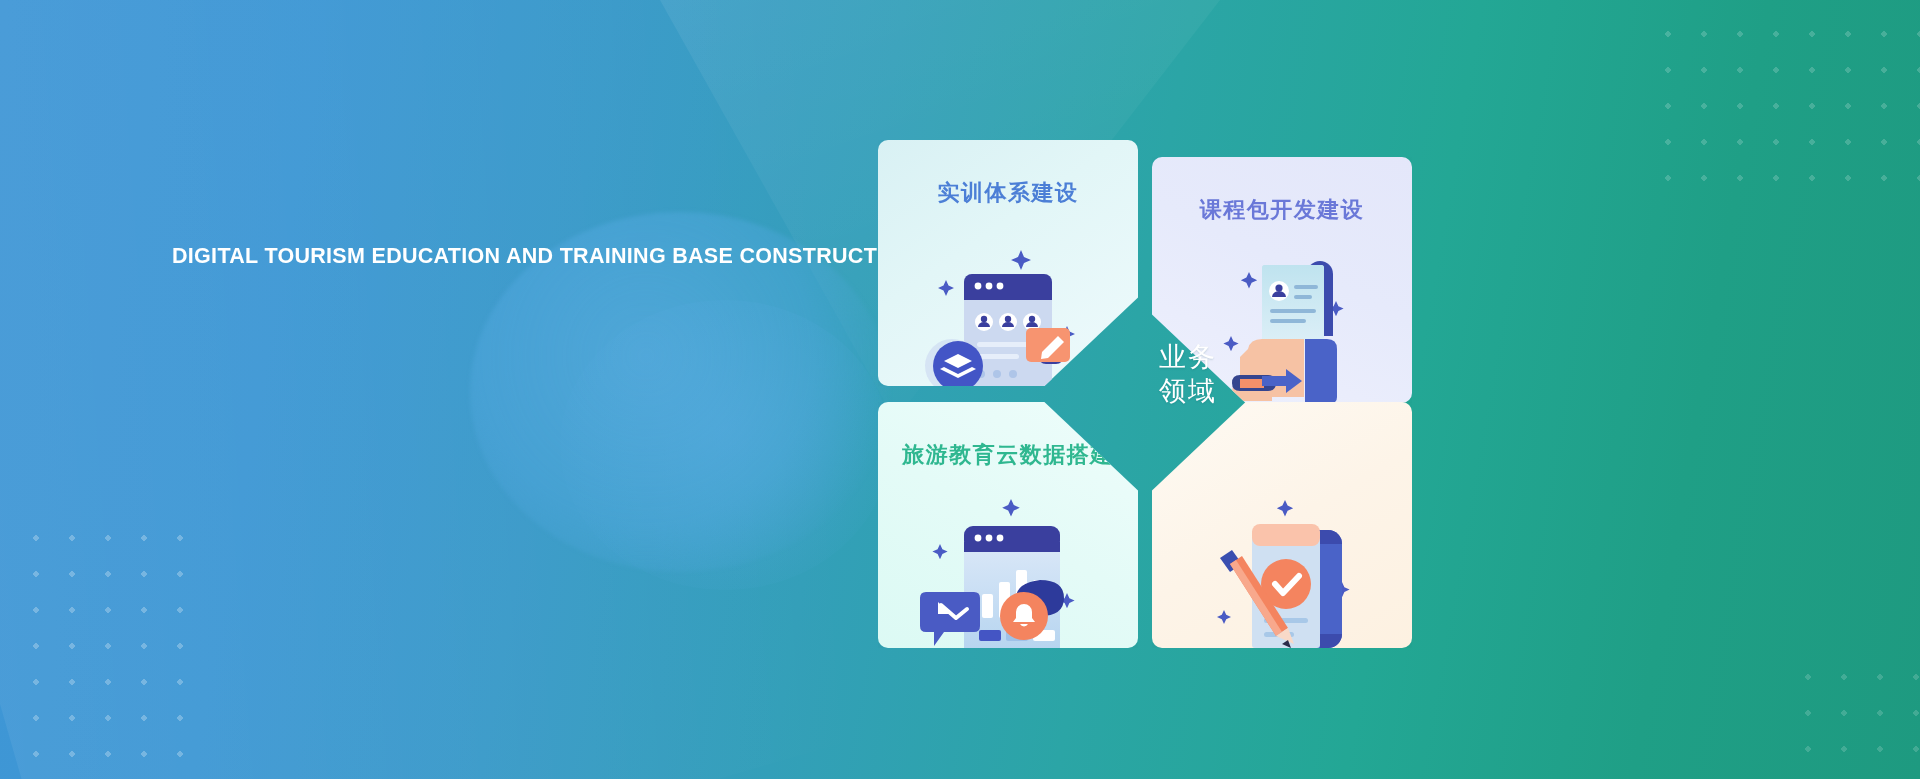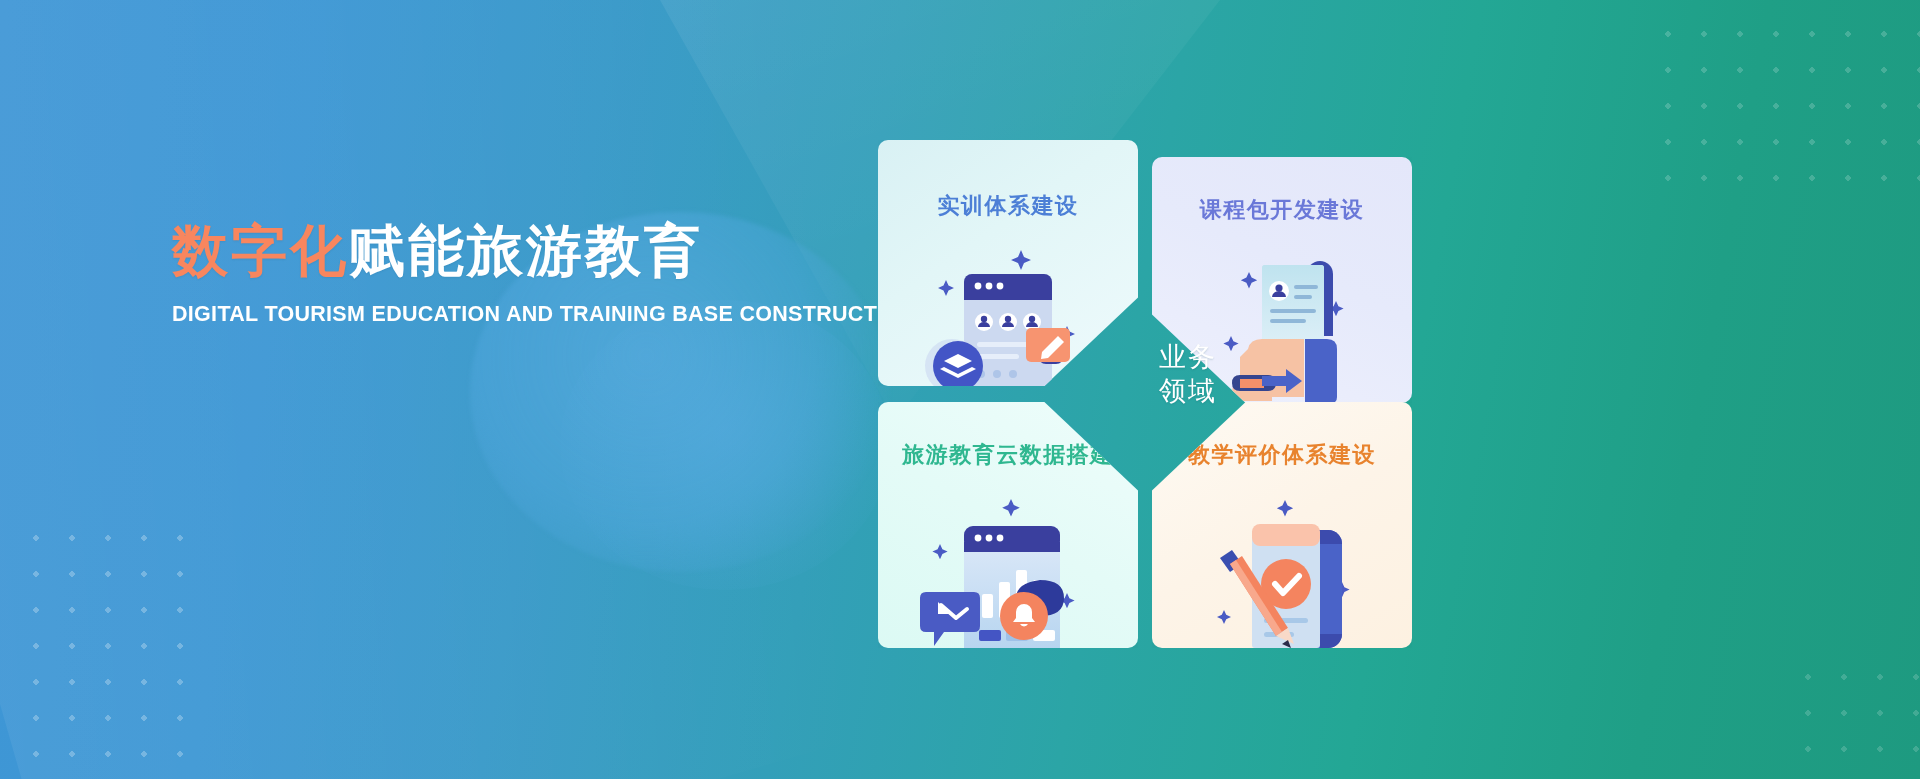--- a/index.html
+++ b/index.html
@@ -136,21 +136,21 @@
              clip-path:polygon(36% 0, 100% 0, 100% 100%, 0 100%, 0 36%); }
 
   .card-title {
     position:absolute;
     left:0; right:0; top:38px;
     text-align:center;
     font-size:22px;
     font-weight:700;
     letter-spacing:1.5px;
   }
-  .c1 .card-title { color:#4c7fd6;margin-top:13px; }
+  .c1 .card-title { color:#4c7fd6; }
   .c2 .card-title { color:#6a78d8; }
   .c3 .card-title { color:#2fb790; }
   .c4 .card-title { color:#e8832e; }
 
   .card-art { position:absolute; left:0; right:0; bottom:0; height:160px; }
 
   
   .centre-badge {
     position:absolute;
     left:1118px; top:330px;
@@ -175,23 +175,20 @@
   <div class="sheen"></div>
   <div class="sheen2"></div>
   <div class="blob"></div>
   <div class="blob2"></div>
 
   <div class="dots dots-left"></div>
   <div class="dots dots-topright"></div>
   <div class="dots dots-botright"></div>
 
   <div class="headline-block">
-    <div class="headline">
-      <span class="accent">数字化</span><span>赋能旅游教育</span>
-    </div>
     <div class="subhead">DIGITAL TOURISM EDUCATION AND TRAINING BASE CONSTRUCTION</div>
   </div>
 
   <div class="grid">
 
     <div class="card c1">
       <div class="card-title">实训体系建设</div>
       <svg class="card-art" viewBox="0 0 260 160">
         <path d="M143 24 l3 7 7 3 -7 3 -3 7 -3 -7 -7 -3 7 -3z" fill="#4a5bc4"></path>
         <path d="M68 54 l2.5 5.5 5.5 2.5 -5.5 2.5 -2.5 5.5 -2.5 -5.5 -5.5 -2.5 5.5 -2.5z" fill="#4a5bc4"></path>
@@ -288,21 +285,20 @@
         <path d="M63 117 l15 13 11 -9" fill="none" stroke="#ffffff" stroke-width="4" stroke-linecap="round" stroke-linejoin="round"></path>
         <path d="M60 114 l0 12 12 0z" fill="#ffffff" transform="rotate(0)"></path>
         <path d="M162 92 q24 0 24 18 t-24 18 h-6 l-10 10 0 -10 q-8 -3 -8 -18 t24 -18z" fill="#2d3a9b"></path>
         <circle cx="146" cy="128" r="24" fill="#f4845f"></circle>
         <path d="M146 116 a8 8 0 0 1 8 8 v6 l3 4 h-22 l3 -4 v-6 a8 8 0 0 1 8 -8z" fill="#ffffff"></path>
         <path d="M142 136 a4.5 4.5 0 0 0 8 0z" fill="#ffffff"></path>
       </svg>
     </div>
 
     <div class="card c4">
-      <div class="card-title">教学评价体系建设</div>
       <svg class="card-art" viewBox="0 0 260 160">
         <path d="M133 12 l2.6 5.6 5.6 2.6 -5.6 2.6 -2.6 5.6 -2.6 -5.6 -5.6 -2.6 5.6 -2.6z" fill="#4a5bc4"></path>
         <path d="M190 94 l2.4 5.2 5.2 2.4 -5.2 2.4 -2.4 5.2 -2.4 -5.2 -5.2 -2.4 5.2 -2.4z" fill="#4a5bc4"></path>
         <path d="M72 122 l2.2 4.8 4.8 2.2 -4.8 2.2 -2.2 4.8 -2.2 -4.8 -4.8 -2.2 4.8 -2.2z" fill="#4a5bc4"></path>
         <path d="M162 42 h14 a14 14 0 0 1 14 14 v90 a14 14 0 0 1 -14 14 h-14z" fill="#4a63c8"></path>
         <path d="M162 42 h14 a14 14 0 0 1 14 14 h-28z" fill="#3c4bad"></path>
         <path d="M168 146 h22 a14 14 0 0 1 -14 14 h-8z" fill="#3c4bad"></path>
         <rect x="100" y="42" width="68" height="118" rx="3" fill="#cfe0f2"></rect>
         <rect x="100" y="36" width="68" height="22" rx="8" fill="#fac3ab"></rect>
         <circle cx="134" cy="96" r="25" fill="#f4845f"></circle>

